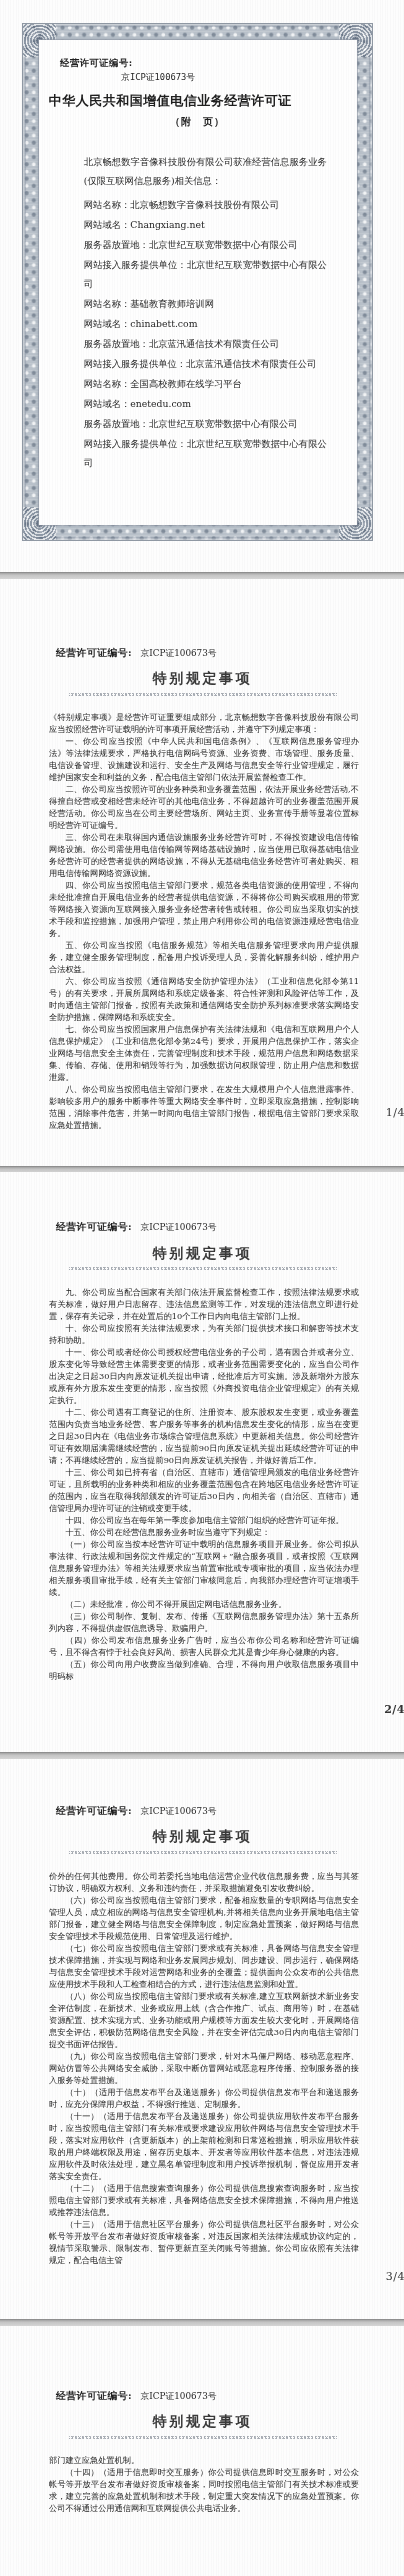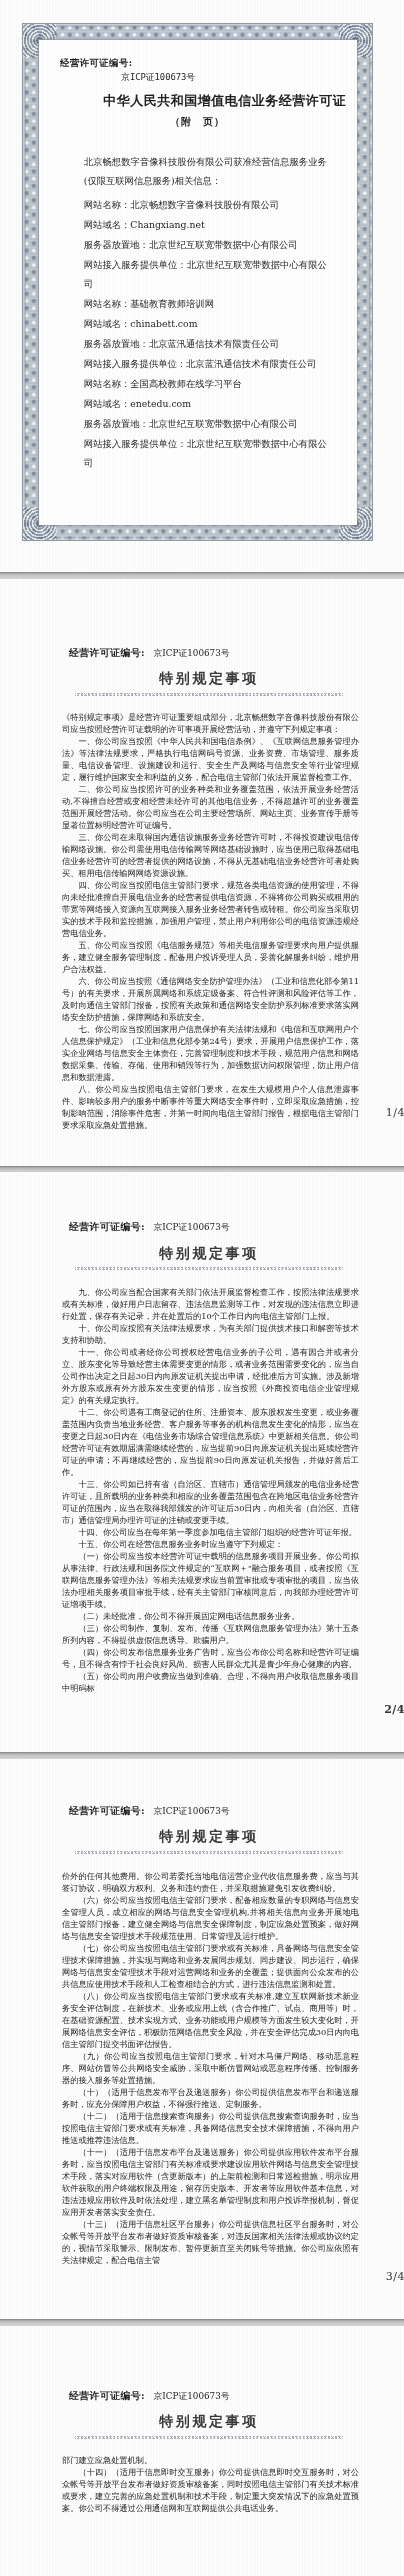--- a/index.html
+++ b/index.html
@@ -11,21 +11,20 @@
     -webkit-font-smoothing:antialiased;
   }
   #doc{width:405px;position:relative;}
   .page{
     position:relative;
     width:405px;
     background:#fdfdfd;
     background-image:repeating-linear-gradient(90deg, rgba(120,120,130,.035) 0 1px, rgba(0,0,0,0) 1px 2.6px);
     overflow:hidden;
     box-sizing:border-box;
-    padding-left:13px;
   }
   .divider{
     height:6.7px;
     background:linear-gradient(180deg,#a2a2a2 0,#c4c4c4 2.1px,#d8d8d8 6.7px);
     border-top:0.5px solid #8f8f8f;
     box-sizing:border-box;
   }
 
   
   .cert-page{height:572px;}
@@ -55,21 +54,21 @@
   .cert-inner{
     position:relative;width:100%;height:100%;box-sizing:border-box;
     background:#fefefe;
     background-image:repeating-linear-gradient(90deg, rgba(120,120,130,.03) 0 1px, rgba(0,0,0,0) 1px 2.6px);
     box-shadow:0 0 0 1px rgba(140,150,162,.55), 0 0 3.6px rgba(110,122,140,.55);
     padding:17.5px 10.3px 10.3px 10.3px;
   }
   .cert-head{margin-left:11.3px;font-size:9.3px;}
   .cert-head .lbl{font-weight:bold;letter-spacing:0.5px;}
   .cert-head .num{display:block;margin:2.1px 0 0 61px;font-size:8.8px;font-family:"DejaVu Sans Mono","Liberation Mono",monospace;}
-  .cert-title{margin:8.2px 0 0 0;text-align:right;font-size:13px;font-weight:bold;letter-spacing:0.5px;}
+  .cert-title{margin:8.2px 0 0 0;text-align:left;font-size:13px;font-weight:bold;letter-spacing:0.5px;}
   .cert-sub{margin:5.2px 0 0 0;text-align:center;font-size:10px;font-weight:bold;letter-spacing:1px;}
   .cert-body{margin:23px 13px 0 35px;width:243px;font-size:9.3px;line-height:19px;text-align:justify;}
   .cert-body p{margin:0;}
   .cert-body p.intro{margin-bottom:4.1px;}
   .cert-body p.cert-line{margin:1px 0;}
 
   
   .text-page{box-sizing:border-box;}
   .tp-head{margin-left:56px;font-size:9.8px;}
   .tp-label{font-weight:bold;letter-spacing:0.5px;}
@@ -185,22 +184,22 @@
     </div>
     <h2 class="tp-title">特别规定事项</h2>
     <div class="wavy"></div>
     <div class="tp-body">
         <p class="cont">价外的任何其他费用。你公司若委托当地电信运营企业代收信息服务费，应当与其签订协议，明确双方权利、义务和违约责任，并采取措施避免引发收费纠纷。</p>
         <p>（六）你公司应当按照电信主管部门要求，配备相应数量的专职网络与信息安全管理人员，成立相应的网络与信息安全管理机构,并将相关信息向业务开展地电信主管部门报备，建立健全网络与信息安全保障制度，制定应急处置预案，做好网络与信息安全管理技术手段规范使用、日常管理及运行维护。</p>
         <p>（七）你公司应当按照电信主管部门要求或有关标准，具备网络与信息安全管理技术保障措施，并实现与网络和业务发展同步规划、同步建设、同步运行，确保网络与信息安全管理技术手段对运营网络和业务的全覆盖；提供面向公众发布的公共信息应使用技术手段和人工检查相结合的方式，进行违法信息监测和处置。</p>
         <p>（八）你公司应当按照电信主管部门要求或有关标准,建立互联网新技术新业务安全评估制度，在新技术、业务或应用上线（含合作推广、试点、商用等）时，在基础资源配置、技术实现方式、业务功能或用户规模等方面发生较大变化时，开展网络信息安全评估，积极防范网络信息安全风险，并在安全评估完成30日内向电信主管部门提交书面评估报告。</p>
         <p>（九）你公司应当按照电信主管部门要求，针对木马僵尸网络、移动恶意程序、网站仿冒等公共网络安全威胁，采取中断仿冒网站或恶意程序传播、控制服务器的接入服务等处置措施。</p>
         <p>（十）（适用于信息发布平台及递送服务）你公司提供信息发布平台和递送服务时，应充分保障用户权益，不得强行推送、定制服务。</p>
+        <p>（十一）（适用于信息发布平台及递送服务）你公司提供应用软件发布平台服务时，应当按照电信主管部门有关标准或要求建设应用软件网络与信息安全管理技术手段，落实对应用软件（含更新版本）的上架前检测和日常巡检措施，明示应用软件获取的用户终端权限及用途，留存历史版本、开发者等应用软件基本信息，对违法违规应用软件及时依法处理，建立黑名单管理制度和用户投诉举报机制，督促应用开发者落实安全责任。</p>
         <p>（十二）（适用于信息搜索查询服务）你公司提供信息搜索查询服务时，应当按照电信主管部门要求或有关标准，具备网络信息安全技术保障措施，不得向用户推送或推荐违法信息。</p>
-        <p>（十一）（适用于信息发布平台及递送服务）你公司提供应用软件发布平台服务时，应当按照电信主管部门有关标准或要求建设应用软件网络与信息安全管理技术手段，落实对应用软件（含更新版本）的上架前检测和日常巡检措施，明示应用软件获取的用户终端权限及用途，留存历史版本、开发者等应用软件基本信息，对违法违规应用软件及时依法处理，建立黑名单管理制度和用户投诉举报机制，督促应用开发者落实安全责任。</p>
         <p>（十三）（适用于信息社区平台服务）你公司提供信息社区平台服务时，对公众帐号等开放平台发布者做好资质审核备案，对违反国家相关法律法规或协议约定的，视情节采取警示、限制发布、暂停更新直至关闭账号等措施。你公司应依照有关法律规定，配合电信主管</p>
       </div>
     <div class="page-no" style="bottom: 36px;">3/4</div>
   </section>
 <div class="divider"></div>
   <section class="page text-page" style="height: 548px;">
     <div class="tp-head" style="padding-top: 64px;">
       <span class="tp-label">经营许可证编号:</span>
       <span class="tp-num">京ICP证100673号</span>
     </div>

